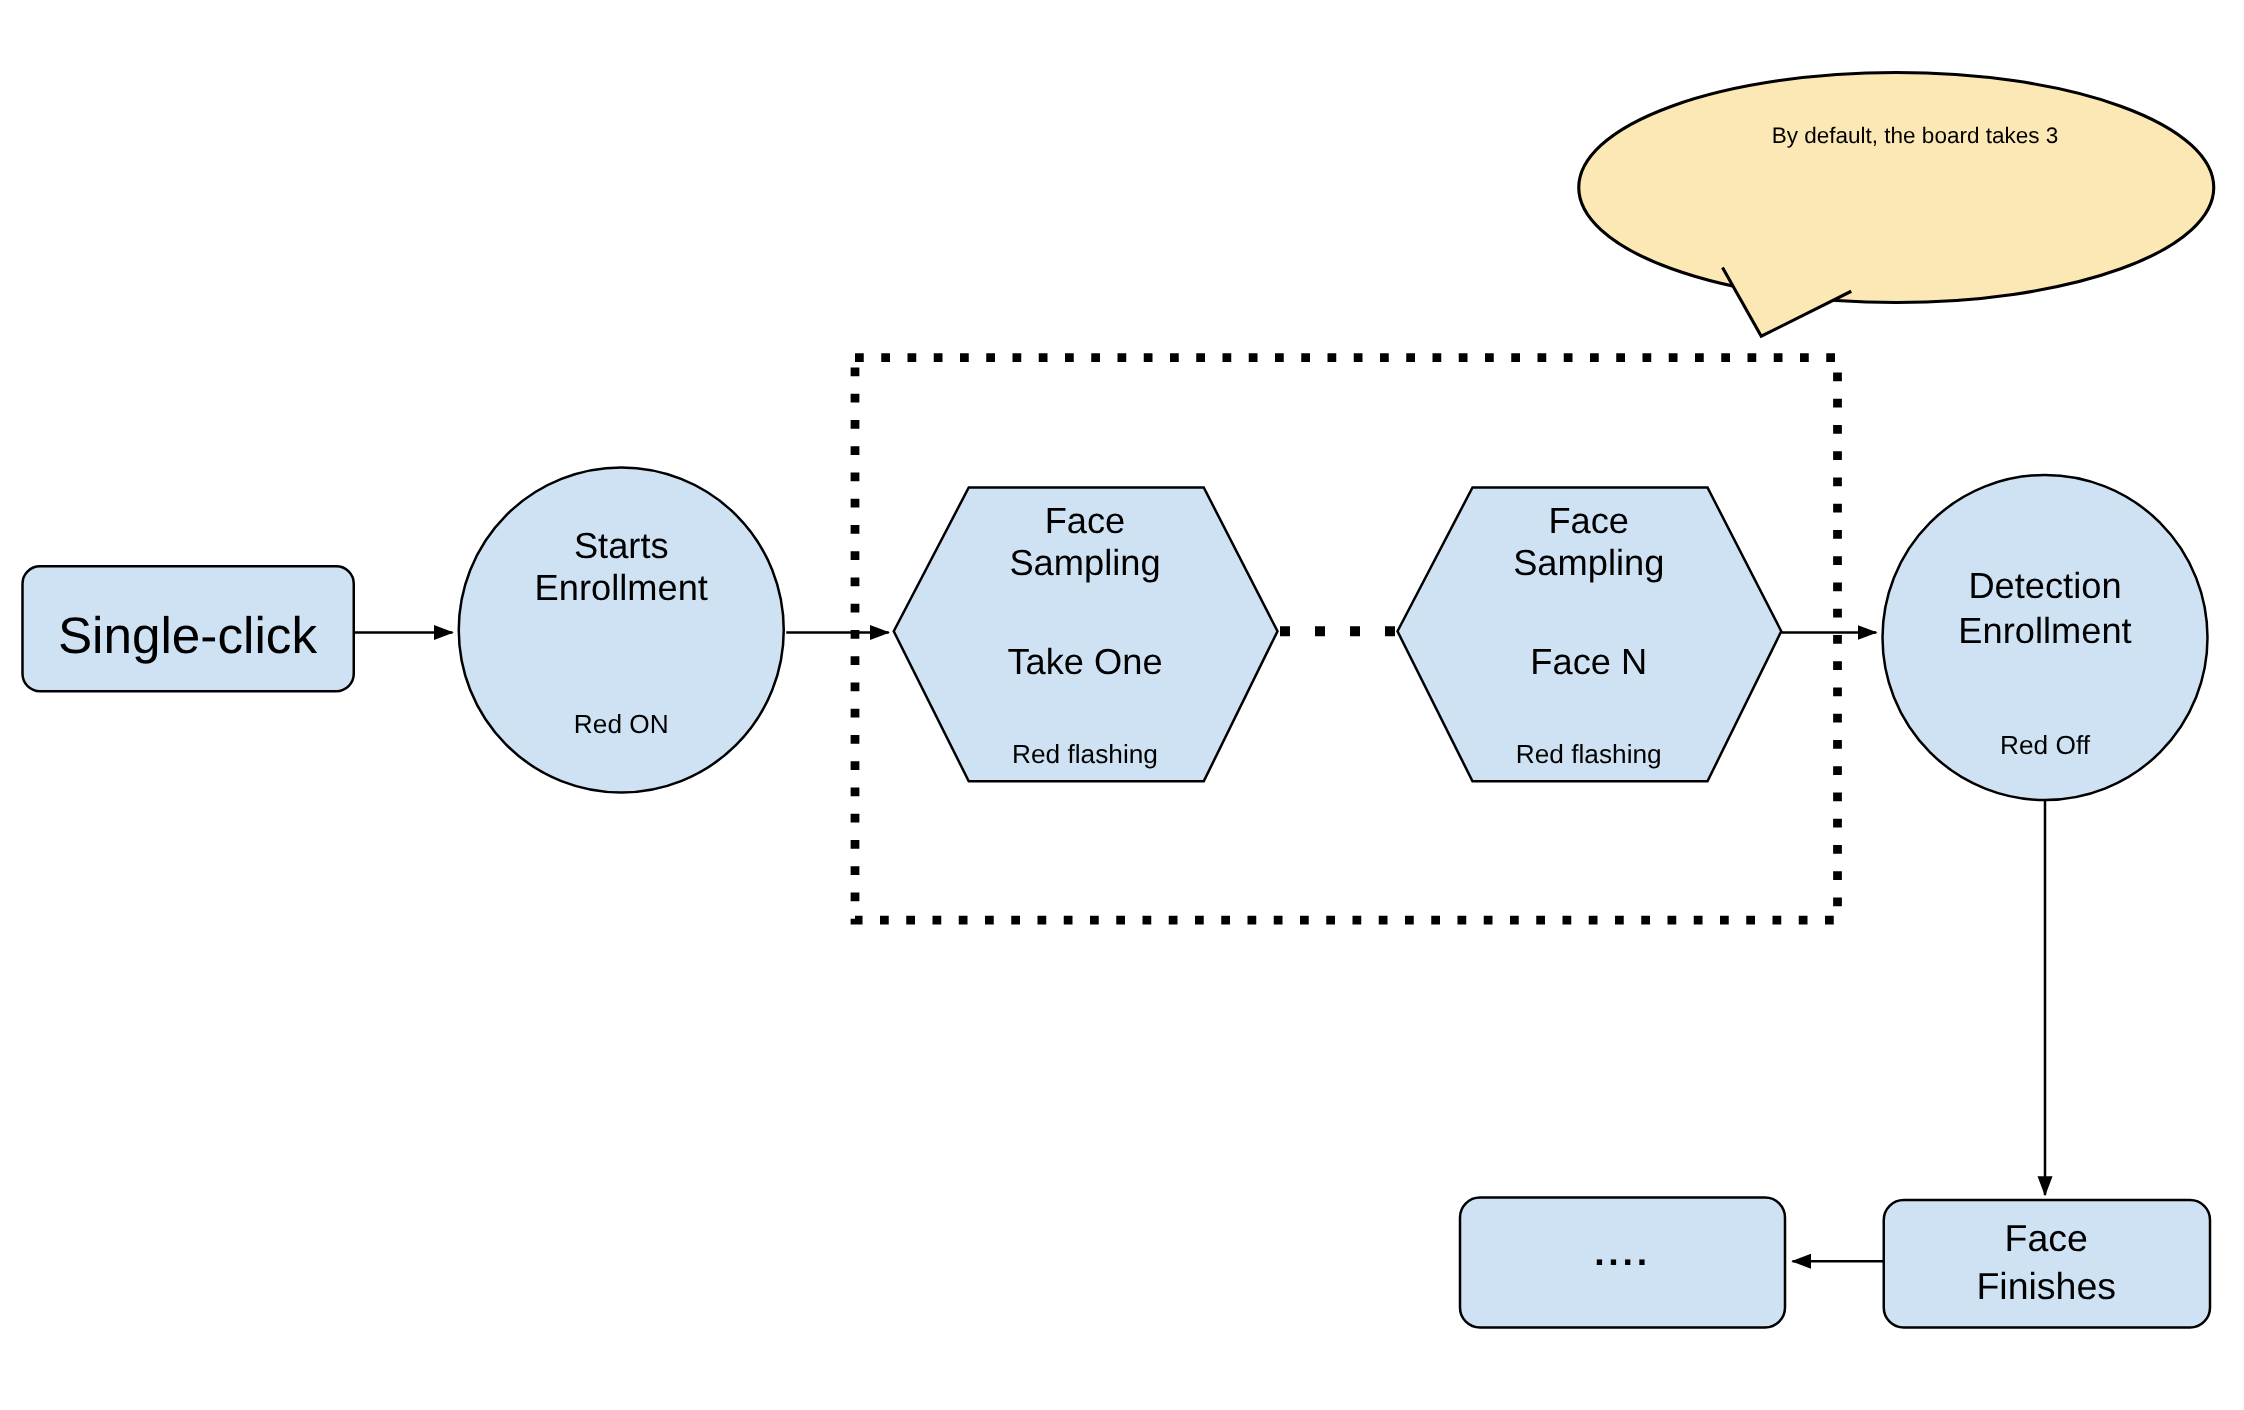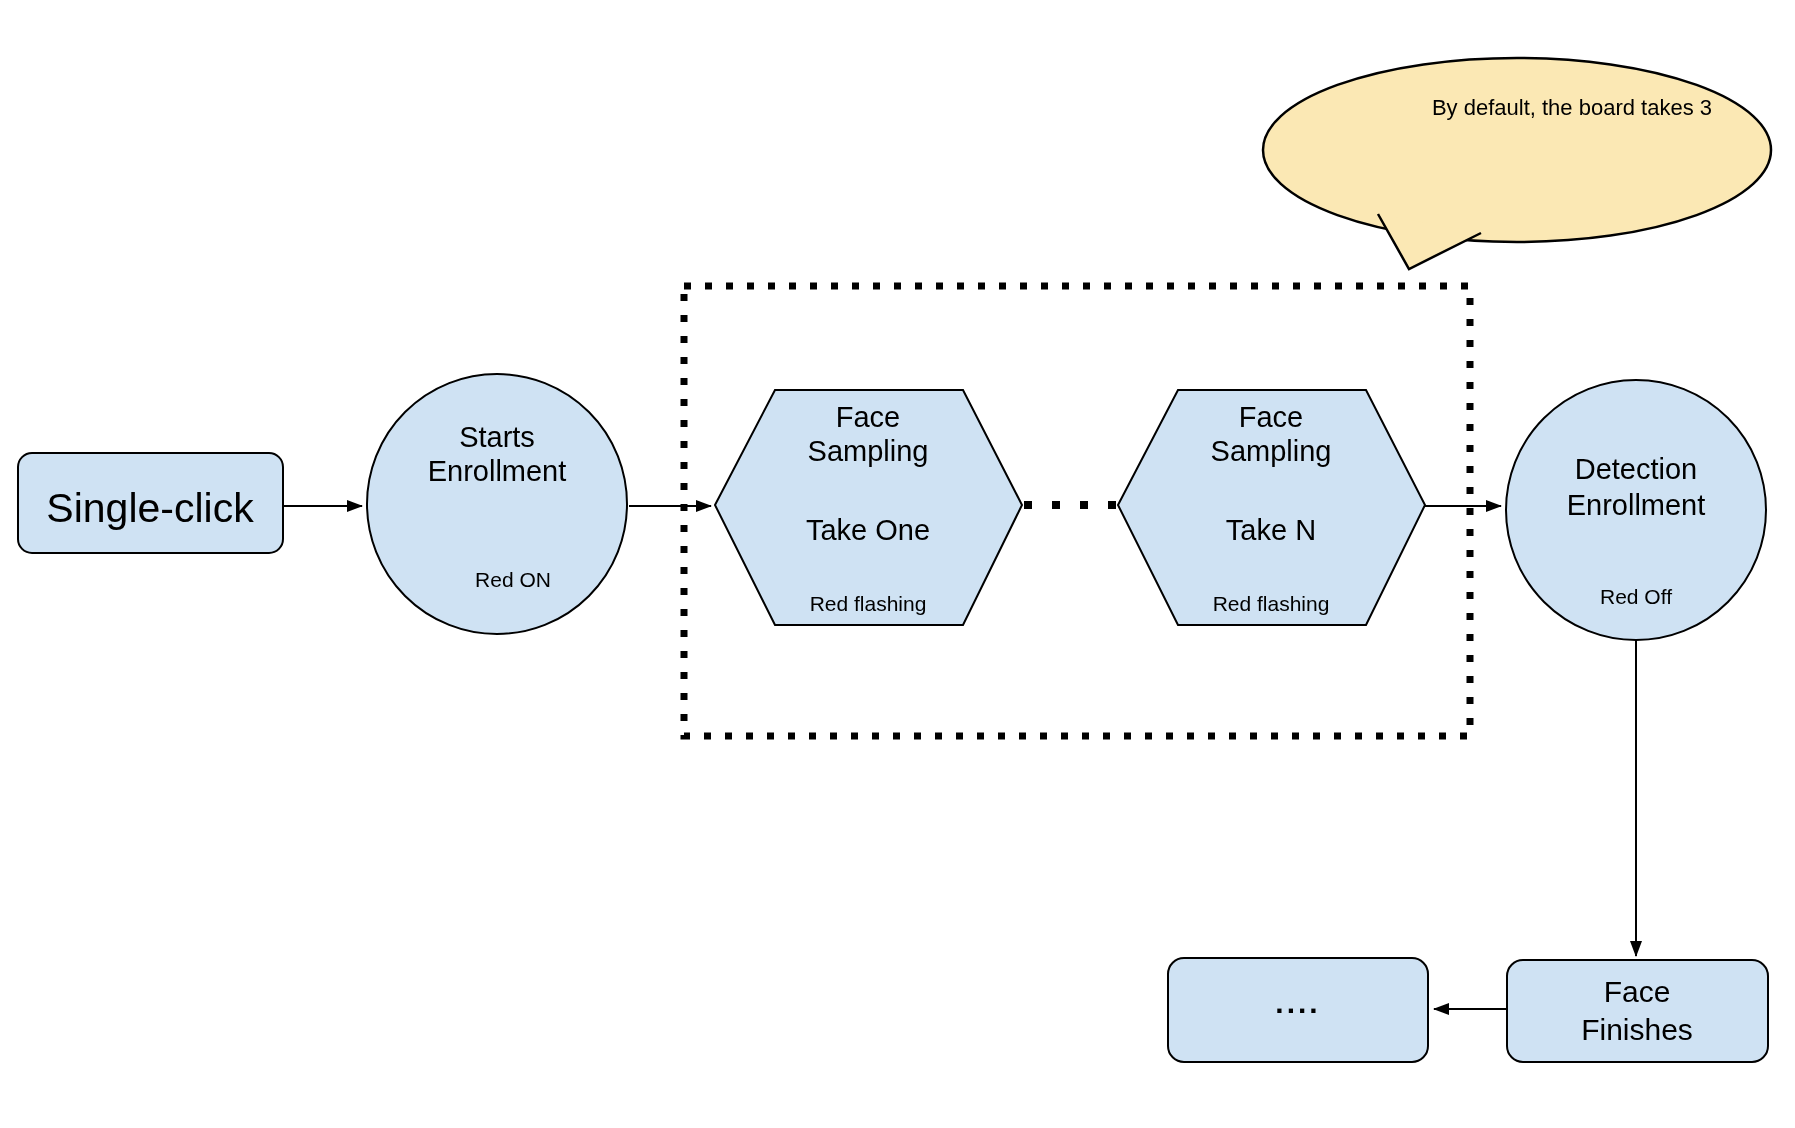--- a/index.html
+++ b/index.html
@@ -12,21 +12,21 @@
     overflow:hidden;
   }
   #shapes{position:absolute;left:0;top:0;}
   .label{position:absolute;text-align:center;line-height:1.18;white-space:nowrap;}
   .node-title{font-size:29px;}
   .node-status{font-size:21px;}
   .big{font-size:41px;}
   .ctr{transform:translateX(-50%);}
   .callout-text{
     position:absolute;left:1352px;top:93px;width:360px;
-    font-size:22px;line-height:30px;text-align:right;white-space:nowrap;
+    font-size:18px;line-height:30px;text-align:center;white-space:nowrap;
   }
   .spacer{height:30px;}
   .dots-label{font-size:30px;font-weight:bold;letter-spacing:3px;}
 </style>
 </head>
 <body>
 
 <div id="canvas">
 
   <svg id="shapes" width="1795" height="1128" viewBox="0 0 1795 1128">
@@ -71,34 +71,34 @@
       <path d="M1378,214 L1409,269 L1481,233" fill="none" stroke="#000" stroke-width="2.5"></path>
     </g>
   </svg>
 
   <div class="label big ctr" style="left:150px;top:484px;">Single-click</div>
 
   <div class="label node-title ctr" style="left:497px;top:420px;line-height:34px;">
     <div>Starts</div>
     <div>Enrollment</div>
   </div>
-  <div class="label node-status ctr" style="left:497px;top:568px;margin-left:16px;">Red ON</div>
+  <div class="label node-status ctr" style="left:497px;top:568px;">Red ON</div>
 
   <div class="label node-title ctr" style="left:868px;top:400px;line-height:34px;">
     <div>Face</div>
     <div>Sampling</div>
   </div>
   <div class="label node-title ctr" style="left:868px;top:513px;text-align:right;">Take One</div>
   <div class="label node-status ctr" style="left:868px;top:592px;">Red flashing</div>
 
   <div class="label node-title ctr" style="left:1271px;top:400px;line-height:34px;">
     <div>Face</div>
     <div>Sampling</div>
   </div>
-  <div class="label node-title ctr" style="left:1271px;top:513px;">Take N</div>
+  <div class="label node-title ctr" style="left:1271px;top:513px;">Face N</div>
   <div class="label node-status ctr" style="left:1271px;top:592px;">Red flashing</div>
 
   <div class="label node-title ctr" style="left:1636px;top:451px;line-height:36px;">
     <div>Detection</div>
     <div>Enrollment</div>
   </div>
   <div class="label node-status ctr" style="left:1636px;top:585px;">Red Off</div>
 
   <div class="label ctr" style="left:1637px;top:973px;font-size:30px;line-height:38px;">
     <div>Face</div>

